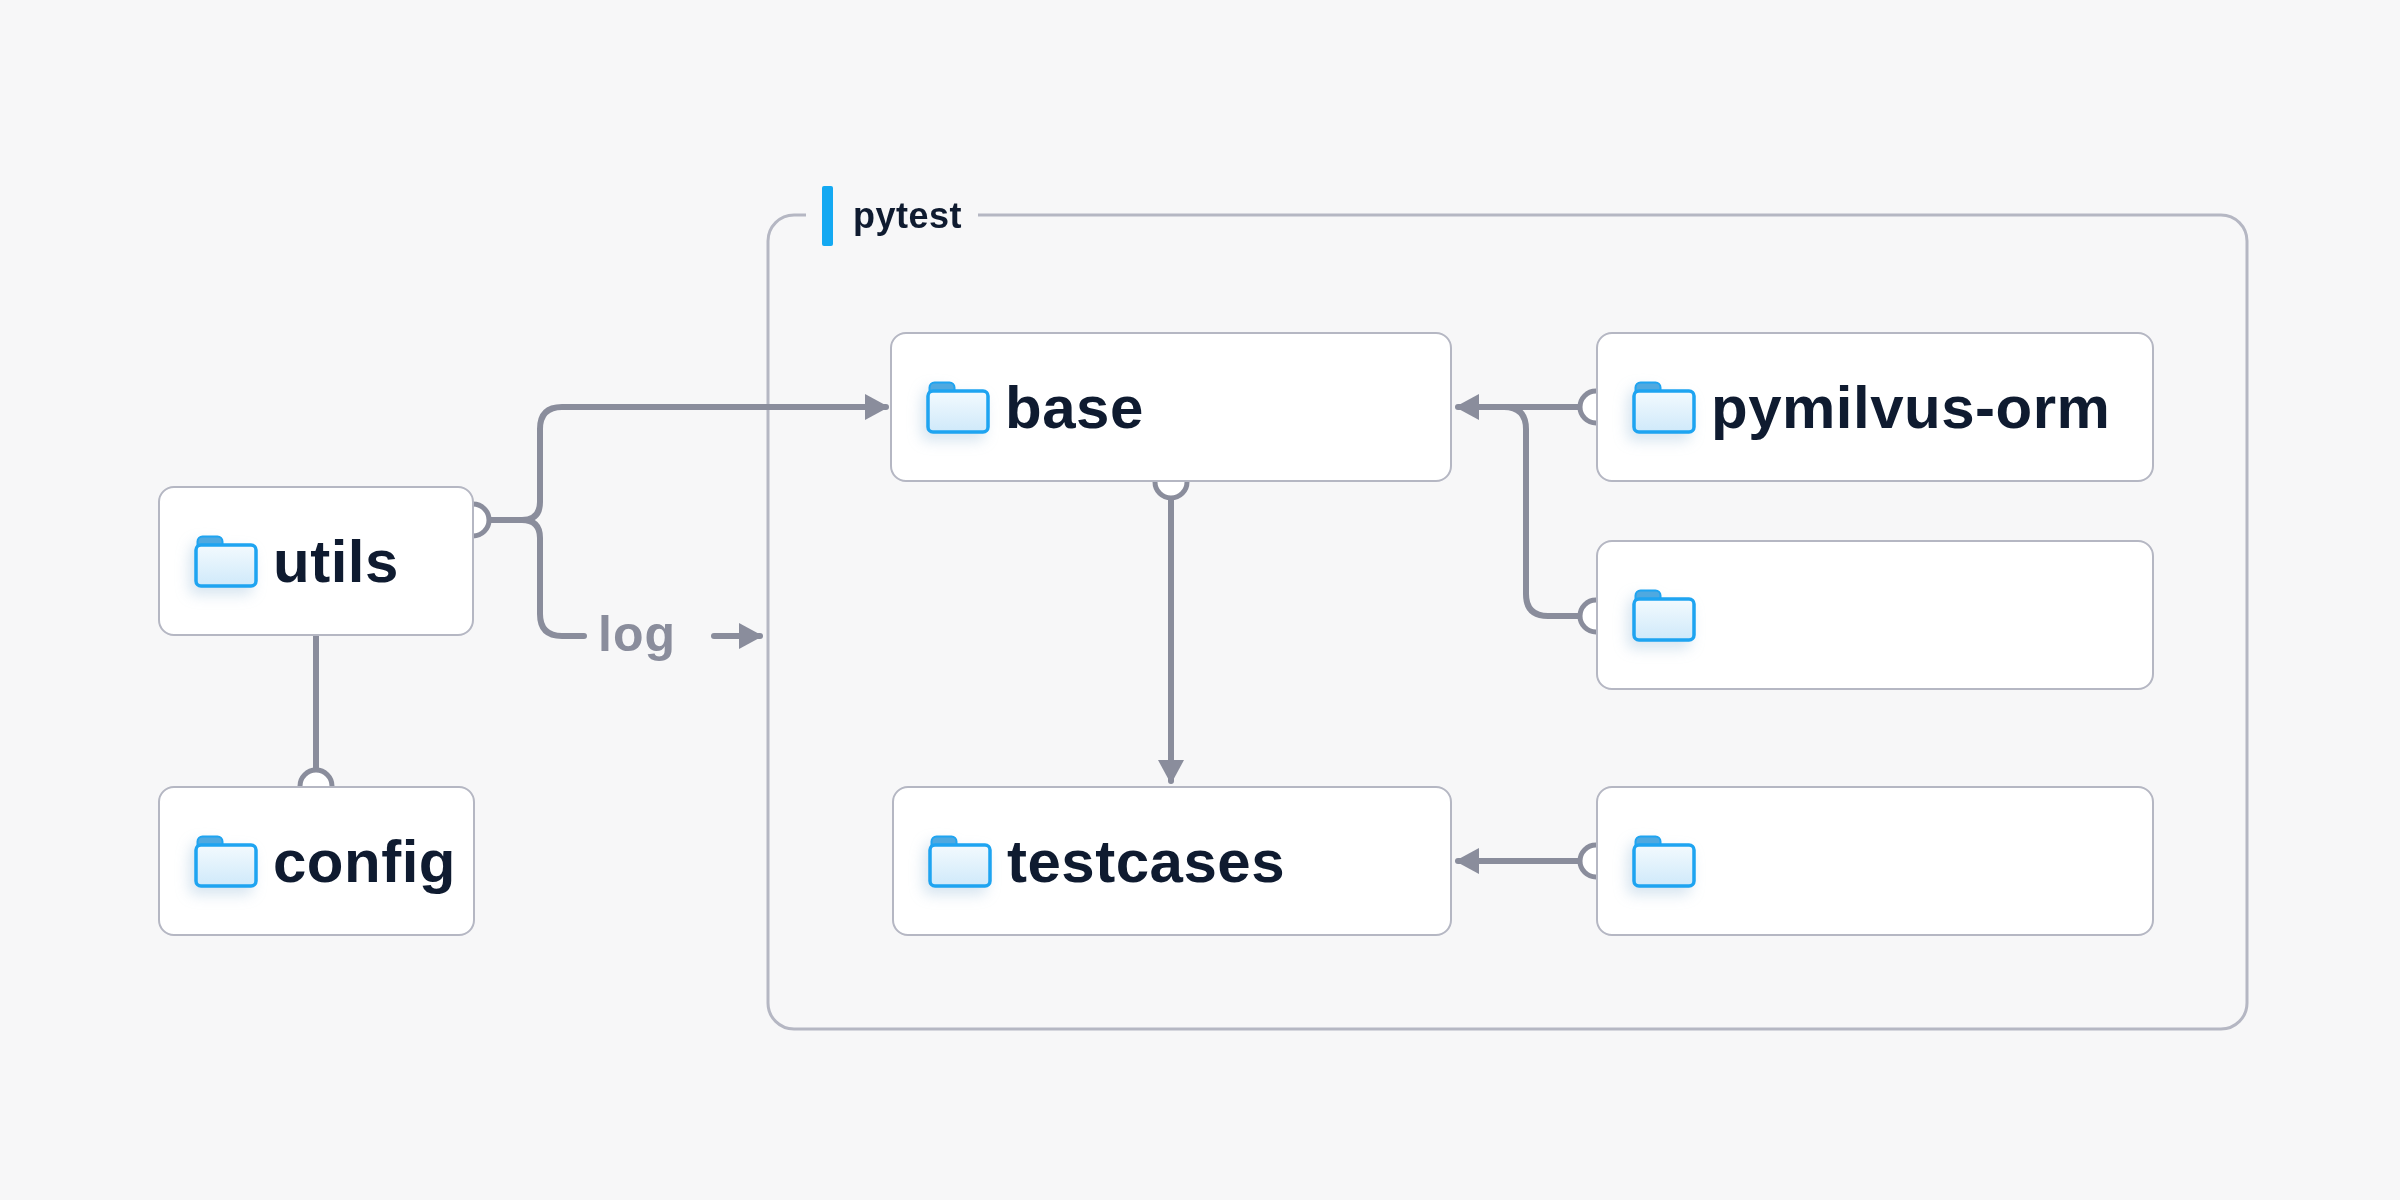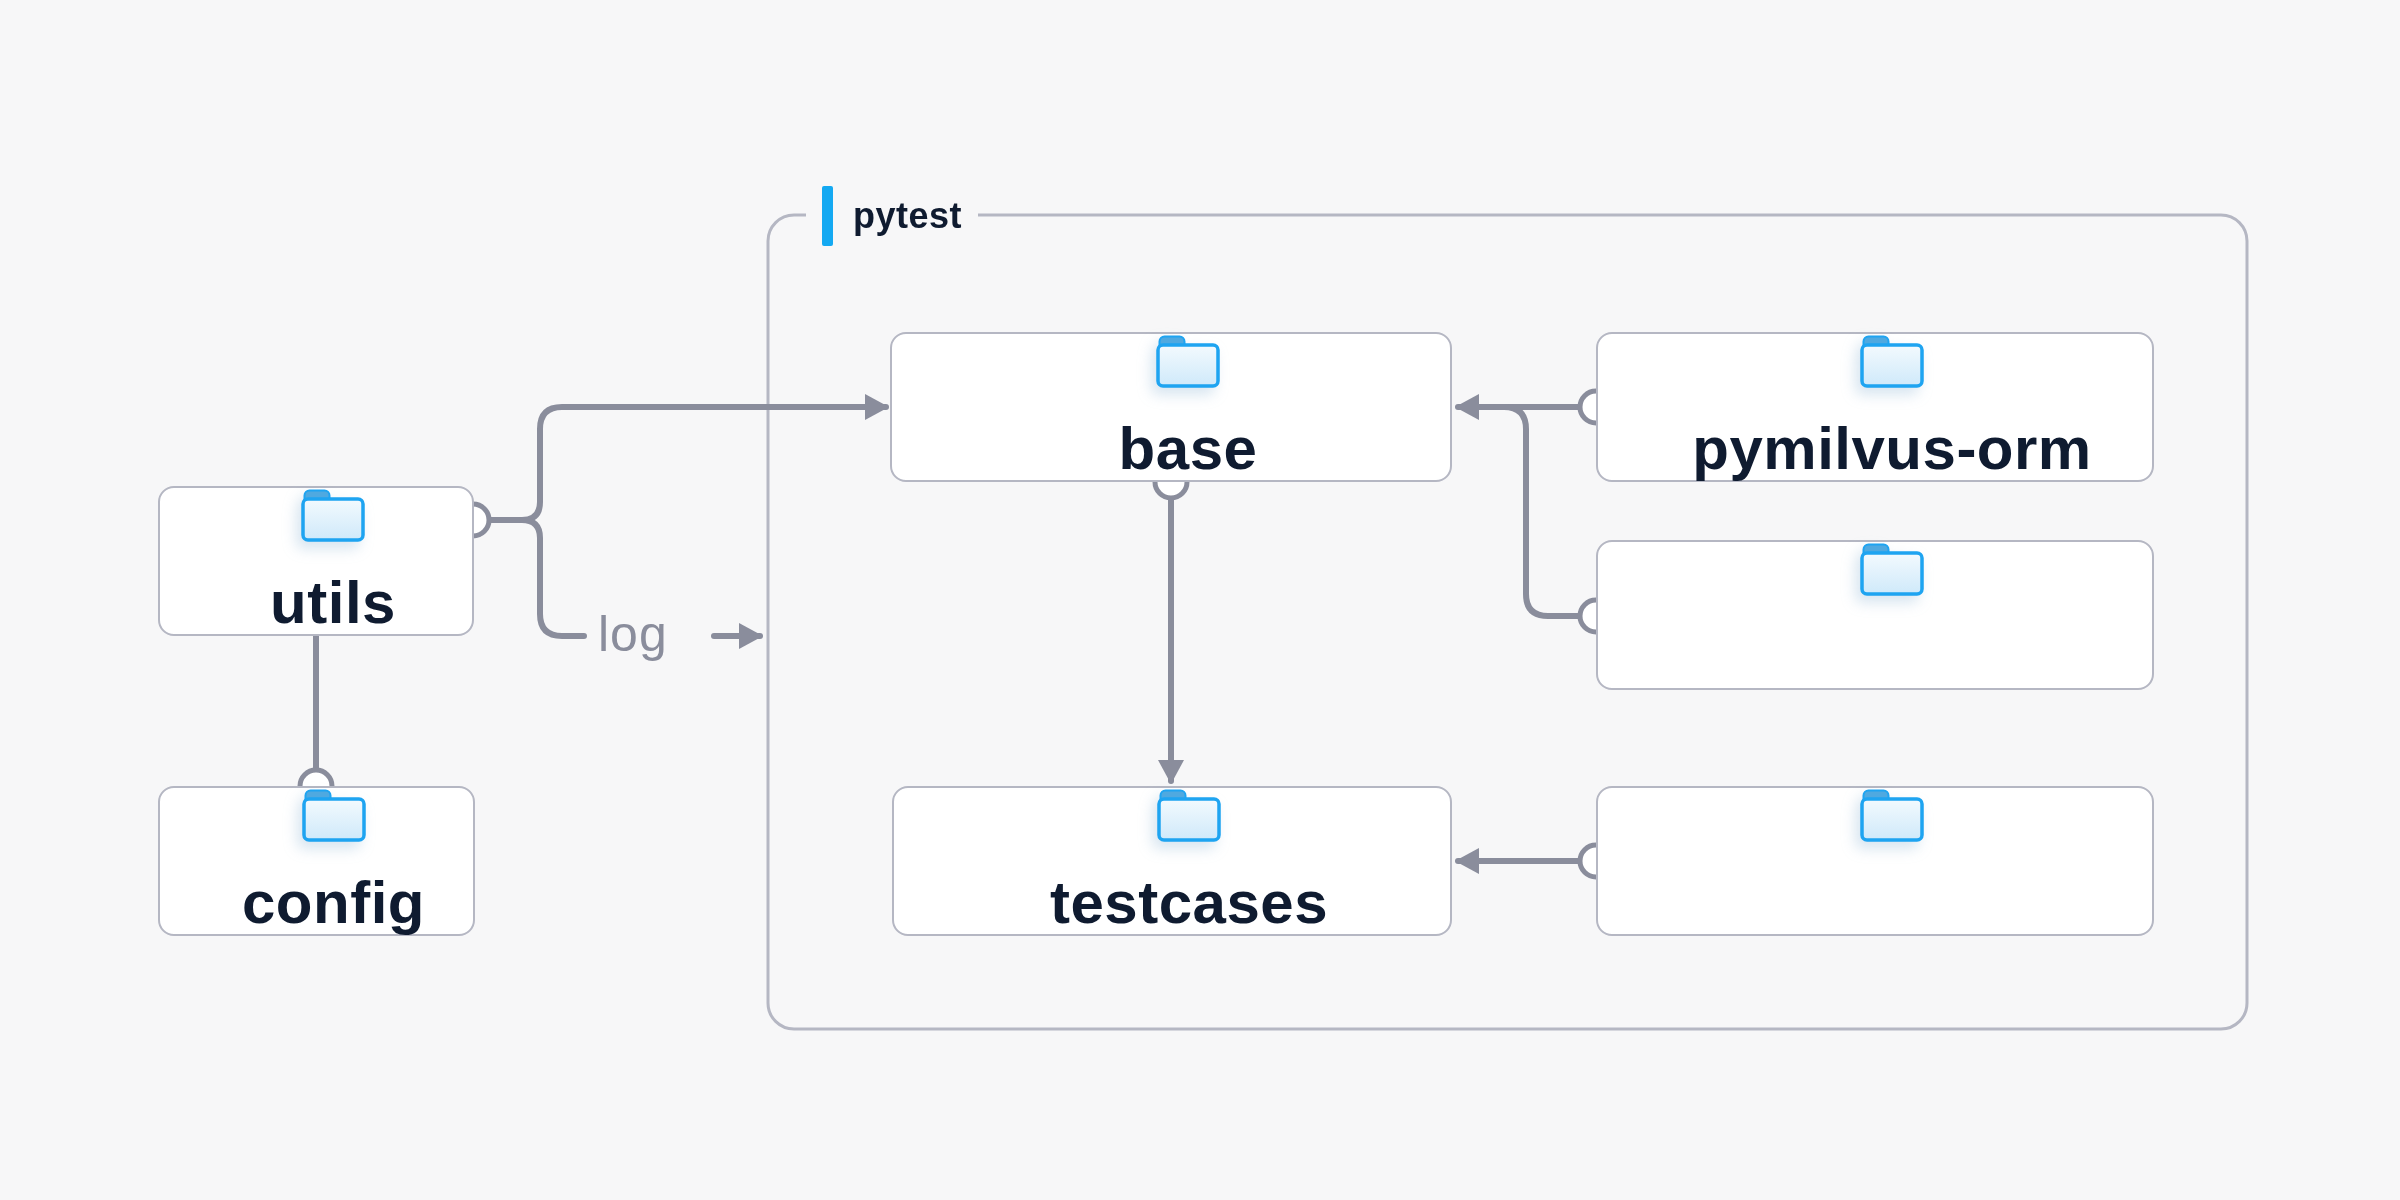--- a/index.html
+++ b/index.html
@@ -10,31 +10,31 @@
   html,body{margin:0;padding:0;}
   body{background:var(--bg);font-family:"Liberation Sans",sans-serif;}
   .canvas{position:relative;width:2400px;height:1200px;background:var(--bg);overflow:hidden;}
   .wires{position:absolute;left:0;top:0;width:2400px;height:1200px;display:block;}
   .wires .edge{stroke:var(--line);stroke-width:6;fill:none;stroke-linecap:round;}
   .wires .port{fill:#ffffff;stroke:var(--line);stroke-width:5;}
   .wires .group-outline{fill:none;stroke:var(--border);stroke-width:3;}
   .wires marker path{fill:var(--line);}
   .node{position:absolute;height:150px;background:var(--boxbg);border:2.5px solid var(--border);
         border-radius:16px;box-sizing:border-box;display:flex;align-items:center;
-        padding-left:34px;gap:26px;flex-direction:column;}
+        padding-left:34px;gap:15px;}
   .node .label{font-size:60px;font-weight:700;color:var(--ink);letter-spacing:.5px;white-space:nowrap;}
   .folder{width:64px;height:54px;flex:0 0 auto;filter:drop-shadow(-5px 7px 7px rgba(110,160,200,.28));}
   .ftab{fill:var(--ftab);stroke:var(--fstroke);stroke-width:2;}
   .fbody{fill:url(#fgrad);stroke:var(--fstroke);stroke-width:3.5;}
   .group-label{position:absolute;left:806px;top:181px;height:70px;display:flex;align-items:center;
         gap:20px;padding:0 16px;background:var(--bg);}
   .group-label .bar{width:11px;height:60px;border-radius:2px;background:var(--accent);}
   .group-label .txt{font-size:36px;font-weight:700;color:var(--ink);letter-spacing:.5px;}
   .edge-label{position:absolute;left:598px;top:636px;transform:translateY(-54%);
-        font-size:50px;font-weight:400;color:var(--muted);letter-spacing:1px;}
+        font-size:50px;font-weight:700;color:var(--muted);letter-spacing:1px;}
   
   .n-utils{left:158px;top:443px;width:316px;margin-top:43px;}
   .n-config{left:158px;top:786px;width:317px;}
   .n-base{left:890px;top:332px;width:562px;}
   .n-testcases{left:892px;top:786px;width:560px;}
   .n-pymilvus{left:1596px;top:332px;width:558px;}
   .n-check{left:1596px;top:540px;width:558px;}
   .n-common{left:1596px;top:786px;width:558px;}
 </style>
 </head>

